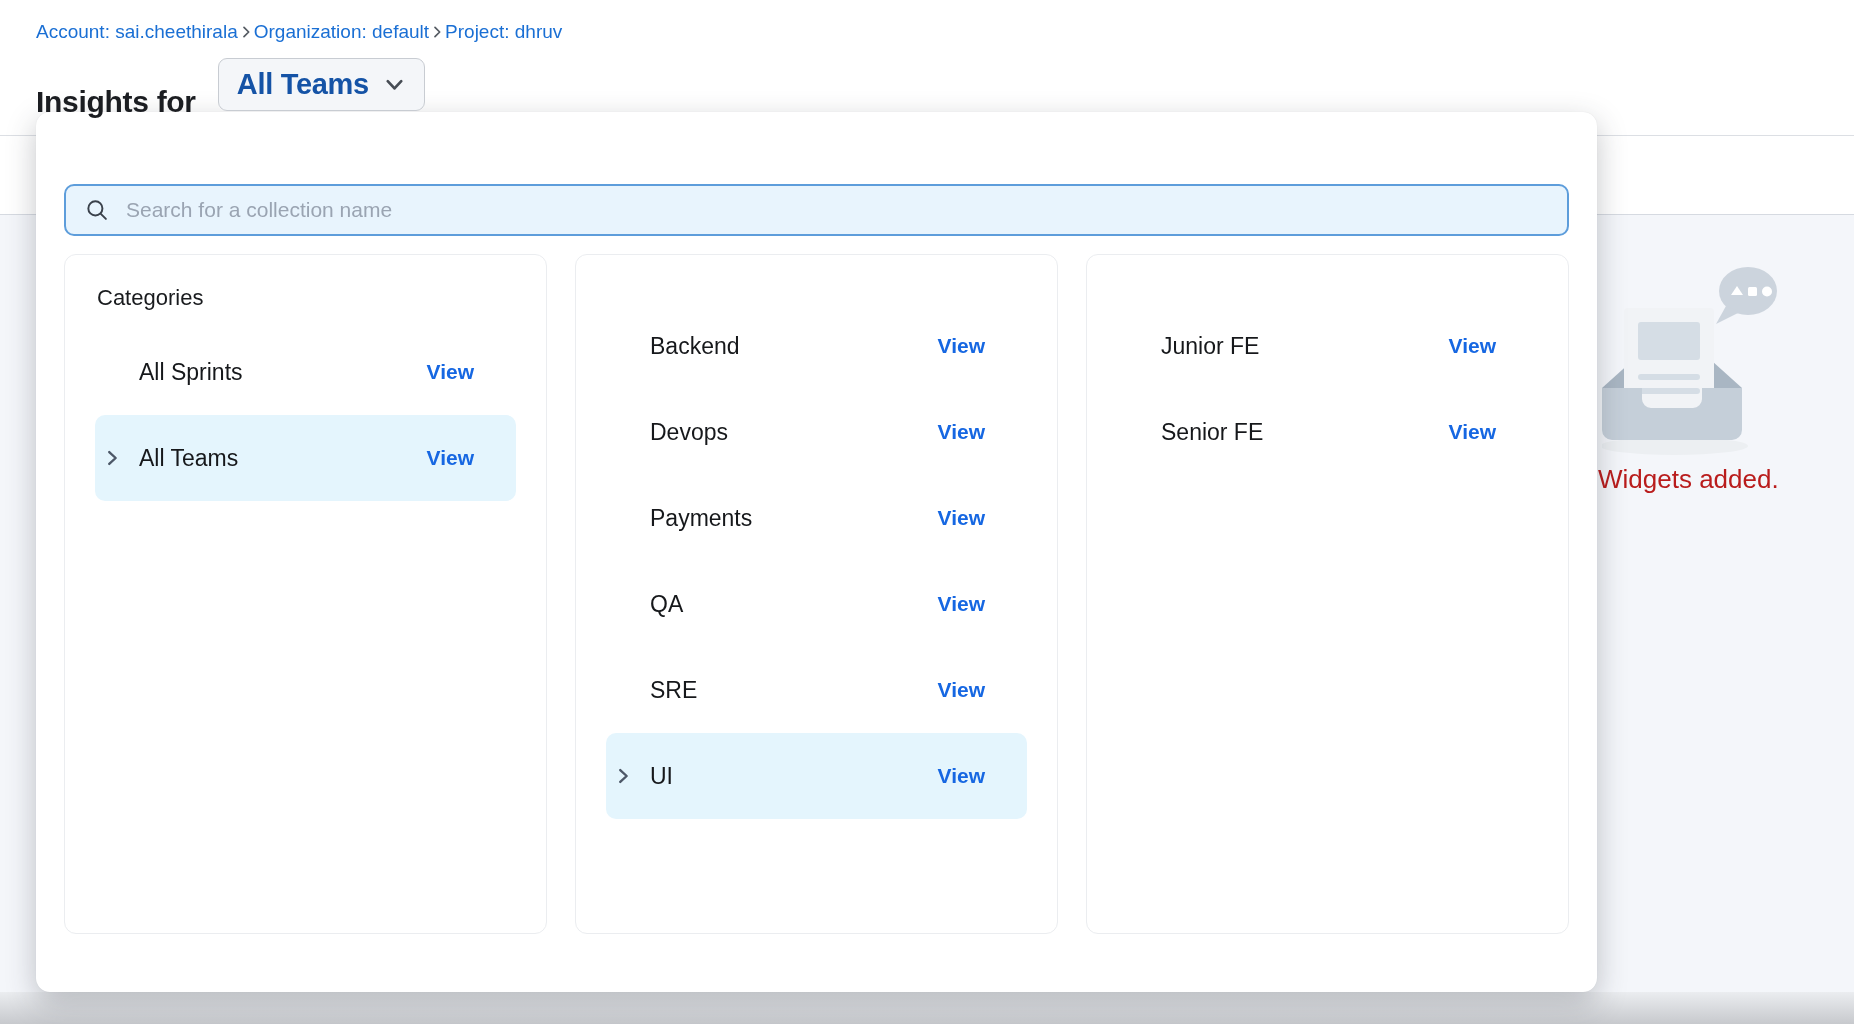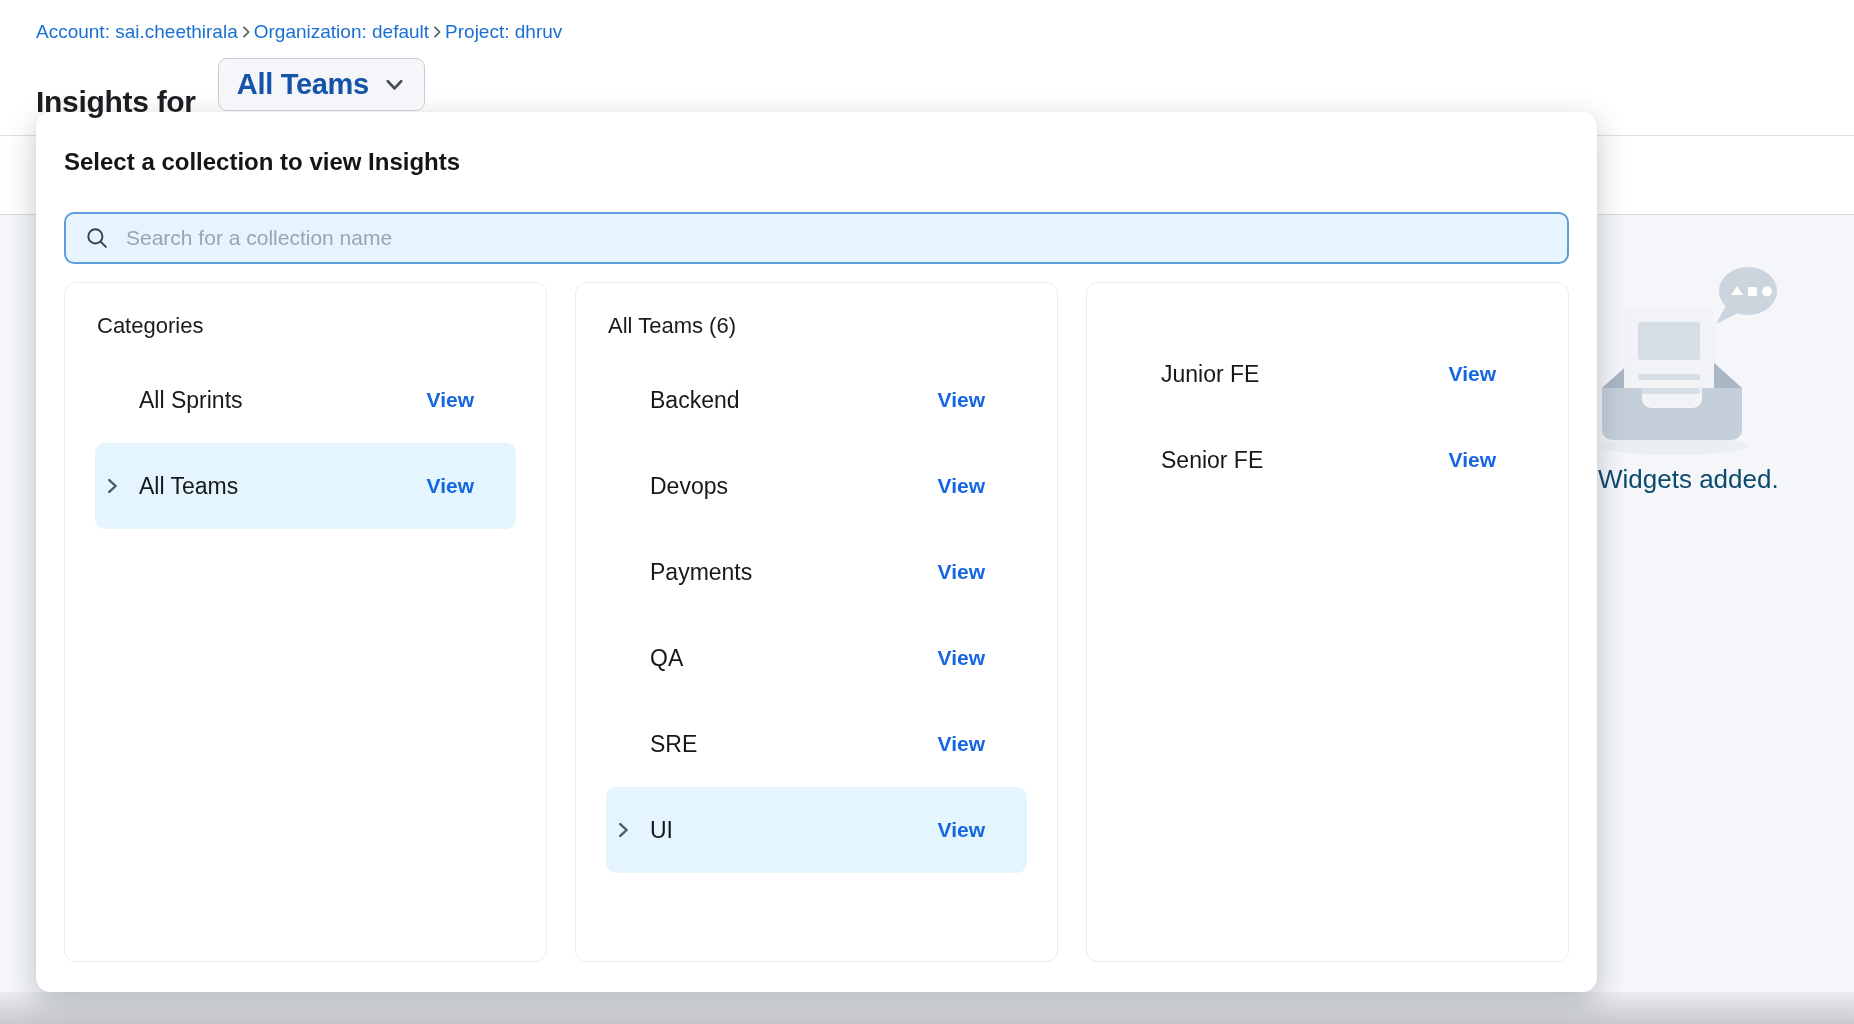--- a/index.html
+++ b/index.html
@@ -15,21 +15,21 @@
   .bg-topband { position:absolute; left:0; top:0; width:1854px; height:215px; background:#ffffff; }
   .bg-line1  { position:absolute; left:0; top:135px; width:1854px; height:1px; background:#dcdfe4; }
   .bg-line2  { position:absolute; left:0; top:214px; width:1854px; height:1px; background:#d6dae1; }
   .bg-content { position:absolute; left:0; top:215px; width:1854px; height:809px; background:#f4f6fa; }
   .bg-bottomstrip { position:absolute; left:0; top:992px; width:1854px; height:32px;
     background:linear-gradient(#ebedf0,#c7c9cd); }
 
   
   .empty-state { position:absolute; left:1598px; top:258px; width:256px; z-index:1; }
   .empty-state svg { display:block; margin-left:4px; }
-  .empty-text { margin-top:8px; font-size:26px; color:#0c4a6e; white-space:nowrap; }
+  .empty-text { margin-top:8px; font-size:26px; color:#b91c1c; white-space:nowrap; }
 
   
   .topbar { position:absolute; left:36px; top:21px; display:flex; align-items:center; z-index:6; }
   .crumb { font-size:19px; color:#1a6fd4; text-decoration:none; cursor:pointer; }
   .crumb-sep { display:flex; align-items:center; }
 
   
   .title-row { position:absolute; left:36px; top:56px; height:56px; display:flex; align-items:center; gap:22px; z-index:6; }
   .page-title { font-size:30px; font-weight:bold; color:#1b1d21; letter-spacing:-0.3px;margin-top:35px; }
   .collection-selector { display:flex; align-items:center; gap:12px; height:53px; padding:0 16px 0 18px;
@@ -118,21 +118,20 @@
     <span class="sel-label">All Teams</span>
     <span style="display:flex;">
       <svg width="27" height="27" viewBox="0 0 24 24">
           <polyline points="6,9 12,15.5 18,9" fill="none" stroke="#474d55" stroke-width="2.4" stroke-linecap="round" stroke-linejoin="round"></polyline>
         </svg>
     </span>
   </div>
 </div>
 
 <div class="modal">
-  <div class="modal-title">Select a collection to view Insights</div>
 
   <div class="search-box">
     <span style="display:flex;">
       <svg width="26" height="26" viewBox="0 0 24 24">
           <circle cx="10.5" cy="10.5" r="6.5" fill="none" stroke="#3a414b" stroke-width="1.8"></circle>
           <line x1="15.3" y1="15.3" x2="20.2" y2="20.2" stroke="#3a414b" stroke-width="1.8" stroke-linecap="round"></line>
         </svg>
     </span>
     <input type="text" placeholder="Search for a collection name" style="">
   </div>
@@ -152,21 +151,20 @@
                 <polyline points="9,5.5 16,12 9,18.5" fill="none" stroke="#4d5868" stroke-width="2.6" stroke-linecap="round" stroke-linejoin="round"></polyline>
               </svg>
           </span>
           <span class="row-label">All Teams</span>
           <a class="view-link">View</a>
         </div>
       </div>
     </div>
 
     <div class="panel">
-      <div class="panel-title">All Teams (6)</div>
       <div class="panel-list">
         <div class="row">
           <span class="row-label">Backend</span>
           <a class="view-link">View</a>
         </div>
         <div class="row">
           <span class="row-label">Devops</span>
           <a class="view-link">View</a>
         </div>
         <div class="row">

